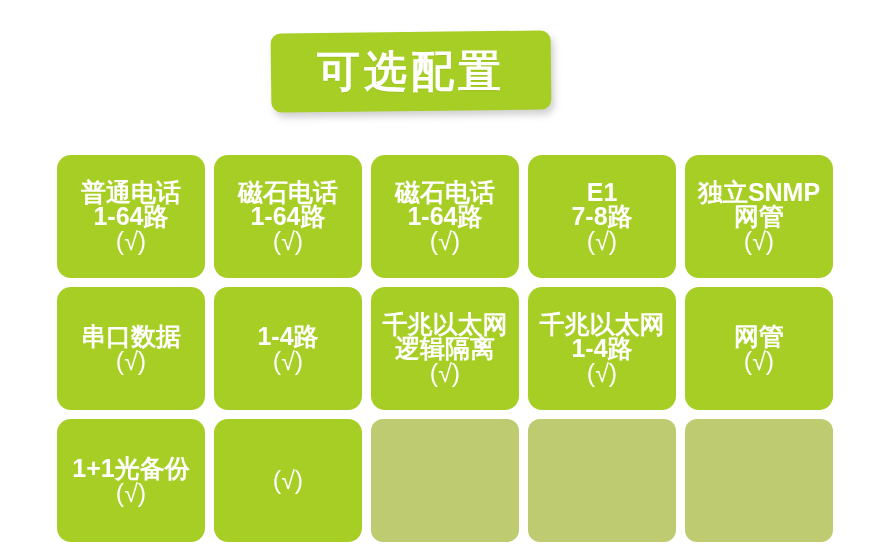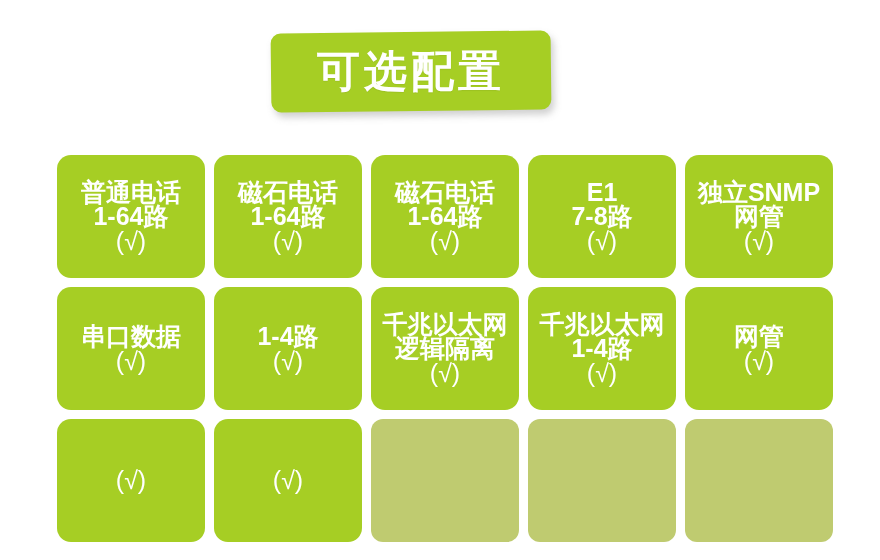--- a/index.html
+++ b/index.html
@@ -170,20 +170,21 @@
       <div class="card">
         <div class="card-lines">
           <span class="card-line">网管</span>
           <span class="card-line mark">(√)</span>
         </div>
       </div>
     </div>
     <div class="grid-row">
       <div class="card">
         <div class="card-lines">
+          <span class="card-line">1+1光备份</span>
           <span class="card-line mark">(√)</span>
         </div>
       </div>
       <div class="card">
         <div class="card-lines">
           <span class="card-line mark">(√)</span>
         </div>
       </div>
       <div class="card empty"></div>
       <div class="card empty"></div>

